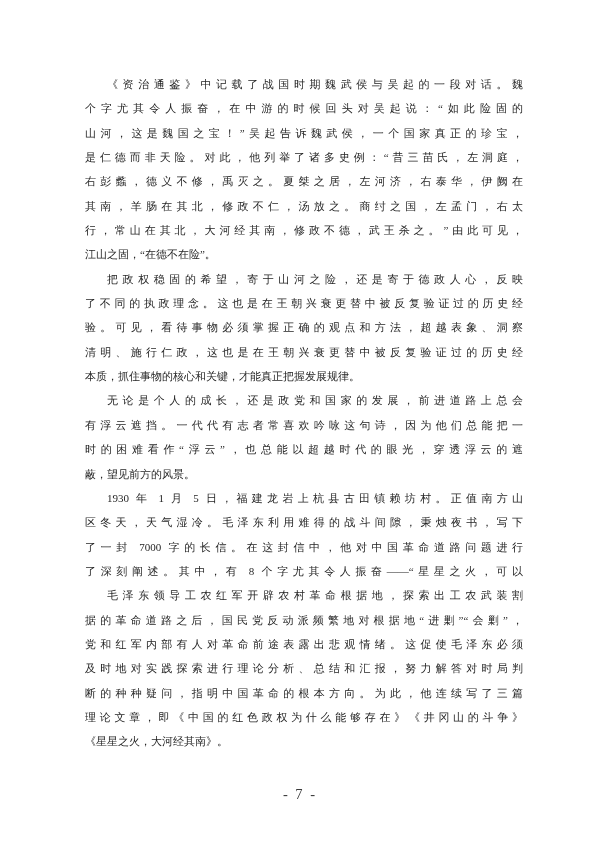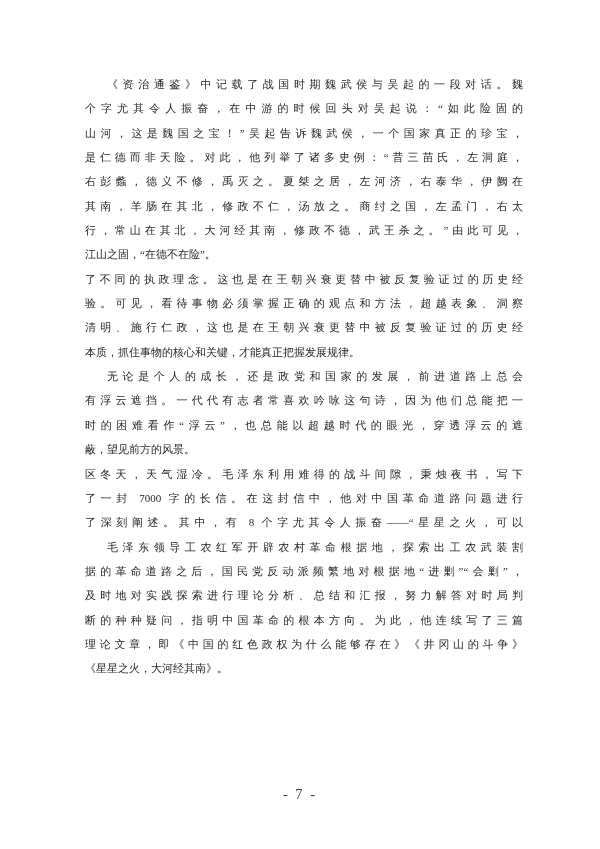--- a/index.html
+++ b/index.html
@@ -53,32 +53,35 @@
 <div class="page">
   <div class="textblock">
       <div class="line first">《资治通鉴》中记载了战国时期魏武侯与吴起的一段对话。魏</div>
       <div class="line">个字尤其令人振奋，在中游的时候回头对吴起说：“如此险固的</div>
       <div class="line">山河，这是魏国之宝！”吴起告诉魏武侯，一个国家真正的珍宝，</div>
       <div class="line">是仁德而非天险。对此，他列举了诸多史例：“昔三苗氏，左洞庭，</div>
       <div class="line">右彭蠡，德义不修，禹灭之。夏桀之居，左河济，右泰华，伊阙在</div>
       <div class="line">其南，羊肠在其北，修政不仁，汤放之。商纣之国，左孟门，右太</div>
       <div class="line">行，常山在其北，大河经其南，修政不德，武王杀之。”由此可见，</div>
       <div class="line last">江山之固，“在德不在险”。</div>
+      <div class="line first">把政权稳固的希望，寄于山河之险，还是寄于德政人心，反映</div>
       <div class="line">了不同的执政理念。这也是在王朝兴衰更替中被反复验证过的历史经</div>
       <div class="line">验。可见，看待事物必须掌握正确的观点和方法，超越表象、洞察</div>
       <div class="line">清明、施行仁政，这也是在王朝兴衰更替中被反复验证过的历史经</div>
       <div class="line last">本质，抓住事物的核心和关键，才能真正把握发展规律。</div>
       <div class="line first">无论是个人的成长，还是政党和国家的发展，前进道路上总会</div>
       <div class="line">有浮云遮挡。一代代有志者常喜欢吟咏这句诗，因为他们总能把一</div>
       <div class="line">时的困难看作“浮云”，也总能以超越时代的眼光，穿透浮云的遮</div>
       <div class="line last">蔽，望见前方的风景。</div>
+      <div class="line first">1930 年 1 月 5 日，福建龙岩上杭县古田镇赖坊村。正值南方山</div>
       <div class="line">区冬天，天气湿冷。毛泽东利用难得的战斗间隙，秉烛夜书，写下</div>
       <div class="line">了一封 7000 字的长信。在这封信中，他对中国革命道路问题进行</div>
       <div class="line">了深刻阐述。其中，有 8 个字尤其令人振奋——“星星之火，可以</div>
       <div class="line first">毛泽东领导工农红军开辟农村革命根据地，探索出工农武装割</div>
       <div class="line">据的革命道路之后，国民党反动派频繁地对根据地“进剿”“会剿”，</div>
+      <div class="line">党和红军内部有人对革命前途表露出悲观情绪。这促使毛泽东必须</div>
       <div class="line">及时地对实践探索进行理论分析、总结和汇报，努力解答对时局判</div>
       <div class="line">断的种种疑问，指明中国革命的根本方向。为此，他连续写了三篇</div>
       <div class="line">理论文章，即《中国的红色政权为什么能够存在》《井冈山的斗争》</div>
       <div class="line last">《星星之火，大河经其南》。</div>
     </div>
   <div class="pageno">- 7 -</div>
 </div>
 
 </body></html>

